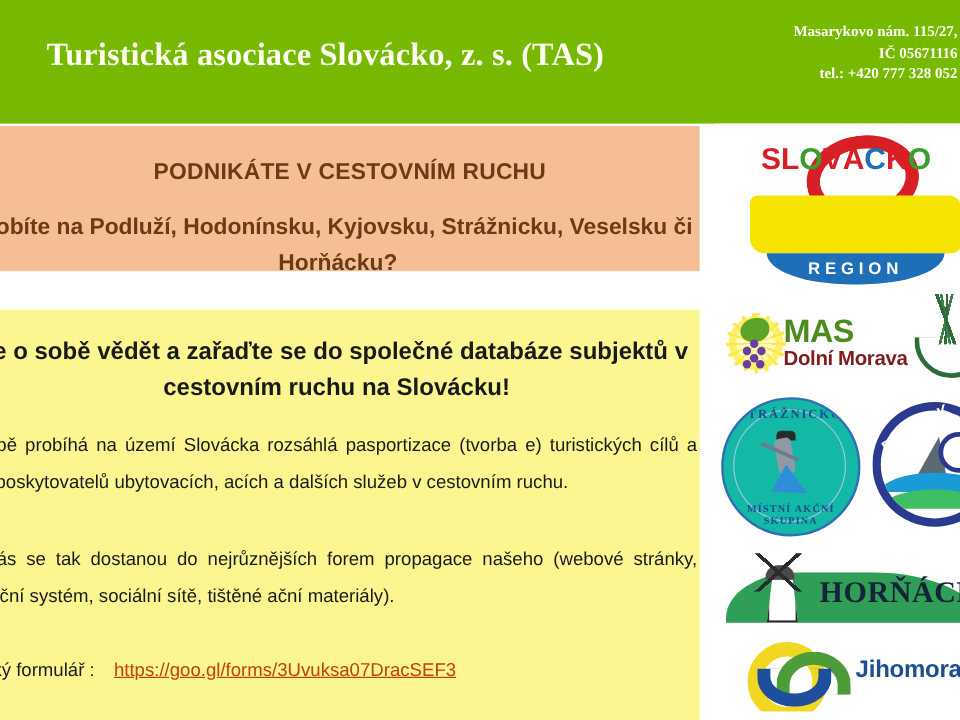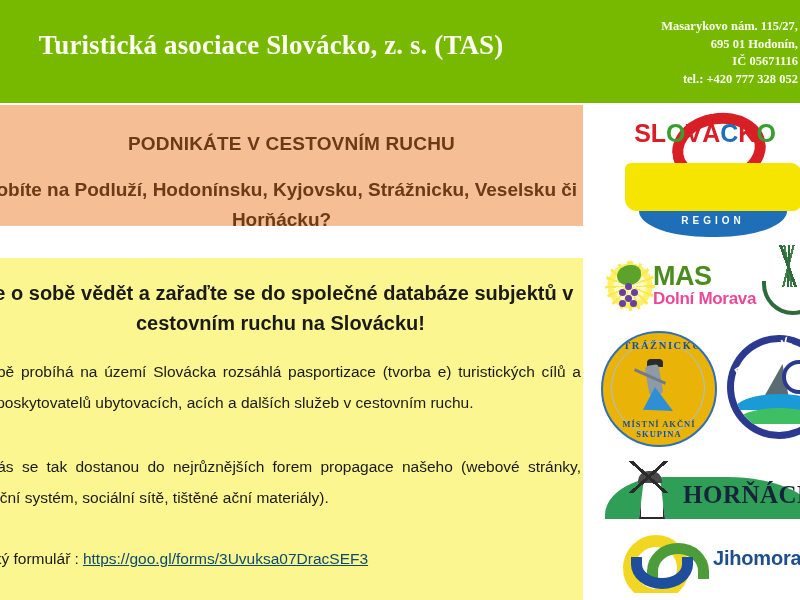--- a/index.html
+++ b/index.html
@@ -127,23 +127,23 @@
     left: -52px;
     top: 288px;
     width: 635px;
     color: #1a1a1a;
     font-size: 15.5px;
     line-height: 26px;
     white-space: nowrap;
   }
   .link-row a,
   .link-url {
-    color: #0c4a6e;
+    color: #c2410c;
     text-decoration: underline;
-    margin-left: 4px;
+    margin-left: 16px;
     text-align: right;
   }
 
   
   .logo-column {
     position: absolute;
     left: 583px;
     top: 103px;
     width: 217px;
     height: 497px;
@@ -202,21 +202,21 @@
     background: #1e6fb8;
     border-radius: 0 0 70px 70px / 0 0 26px 26px;
   }
   .sl-arc-text {
     position: absolute;
     left: 0;
     top: 4px;
     width: 148px;
     text-align: center;
     color: #ffffff;
-    font-size: 10px;
+    font-size: 14px;
     letter-spacing: 4px;
     font-weight: bold;
   }
 
   
   .logo-mas {
     position: absolute;
     left: 2px;
     top: 148px;
     width: 160px;
@@ -291,21 +291,21 @@
     font-size: 27px;
     color: #4c8c1e;
     letter-spacing: -0.5px;
   }
   .mas-text2 {
     position: absolute;
     left: 56px;
     top: 38px;
     font-weight: bold;
     font-size: 17px;
-    color: #ec4899;
+    color: #7f1d1d;
     letter-spacing: -0.3px;
   }
 
   
   .logo-kyjovske {
     position: absolute;
     left: 165px;
     top: 142px;
     width: 58px;
     height: 86px;
@@ -345,21 +345,21 @@
 
   
   .logo-straznicko {
     position: absolute;
     left: 6px;
     top: 228px;
     width: 112px;
     height: 112px;
     border-radius: 50%;
     border: 2px solid #2f6fb5;
-    background: #eab308;
+    background: #14b8a6;
     overflow: hidden;
   }
   .st-inner {
     position: absolute;
     left: 8px; top: 8px;
     width: 92px; height: 92px;
     border-radius: 50%;
     border: 1px solid #9fc3e4;
   }
   .st-top-text, .st-bottom-text {
@@ -611,21 +611,20 @@
 </style>
 </head>
 <body>
 
 <div id="slide">
 
   <div class="header-band">
     <div class="header-title">Turistická asociace Slovácko, z. s. (TAS)</div>
     <div class="header-address">
       <div>Masarykovo nám. 115/27,</div>
-      <div>695 01 Hodonín,</div>
       <div>IČ 05671116</div>
       <div>tel.: +420 777 328 052</div>
     </div>
   </div>
 
   <div class="orange-block">
     <div class="orange-line1">PODNIKÁTE V CESTOVNÍM RUCHU</div>
     <div class="orange-line2">sobíte na Podluží, Hodonínsku, Kyjovsku, Strážnicku, Veselsku či Horňácku?</div>
   </div>
 

